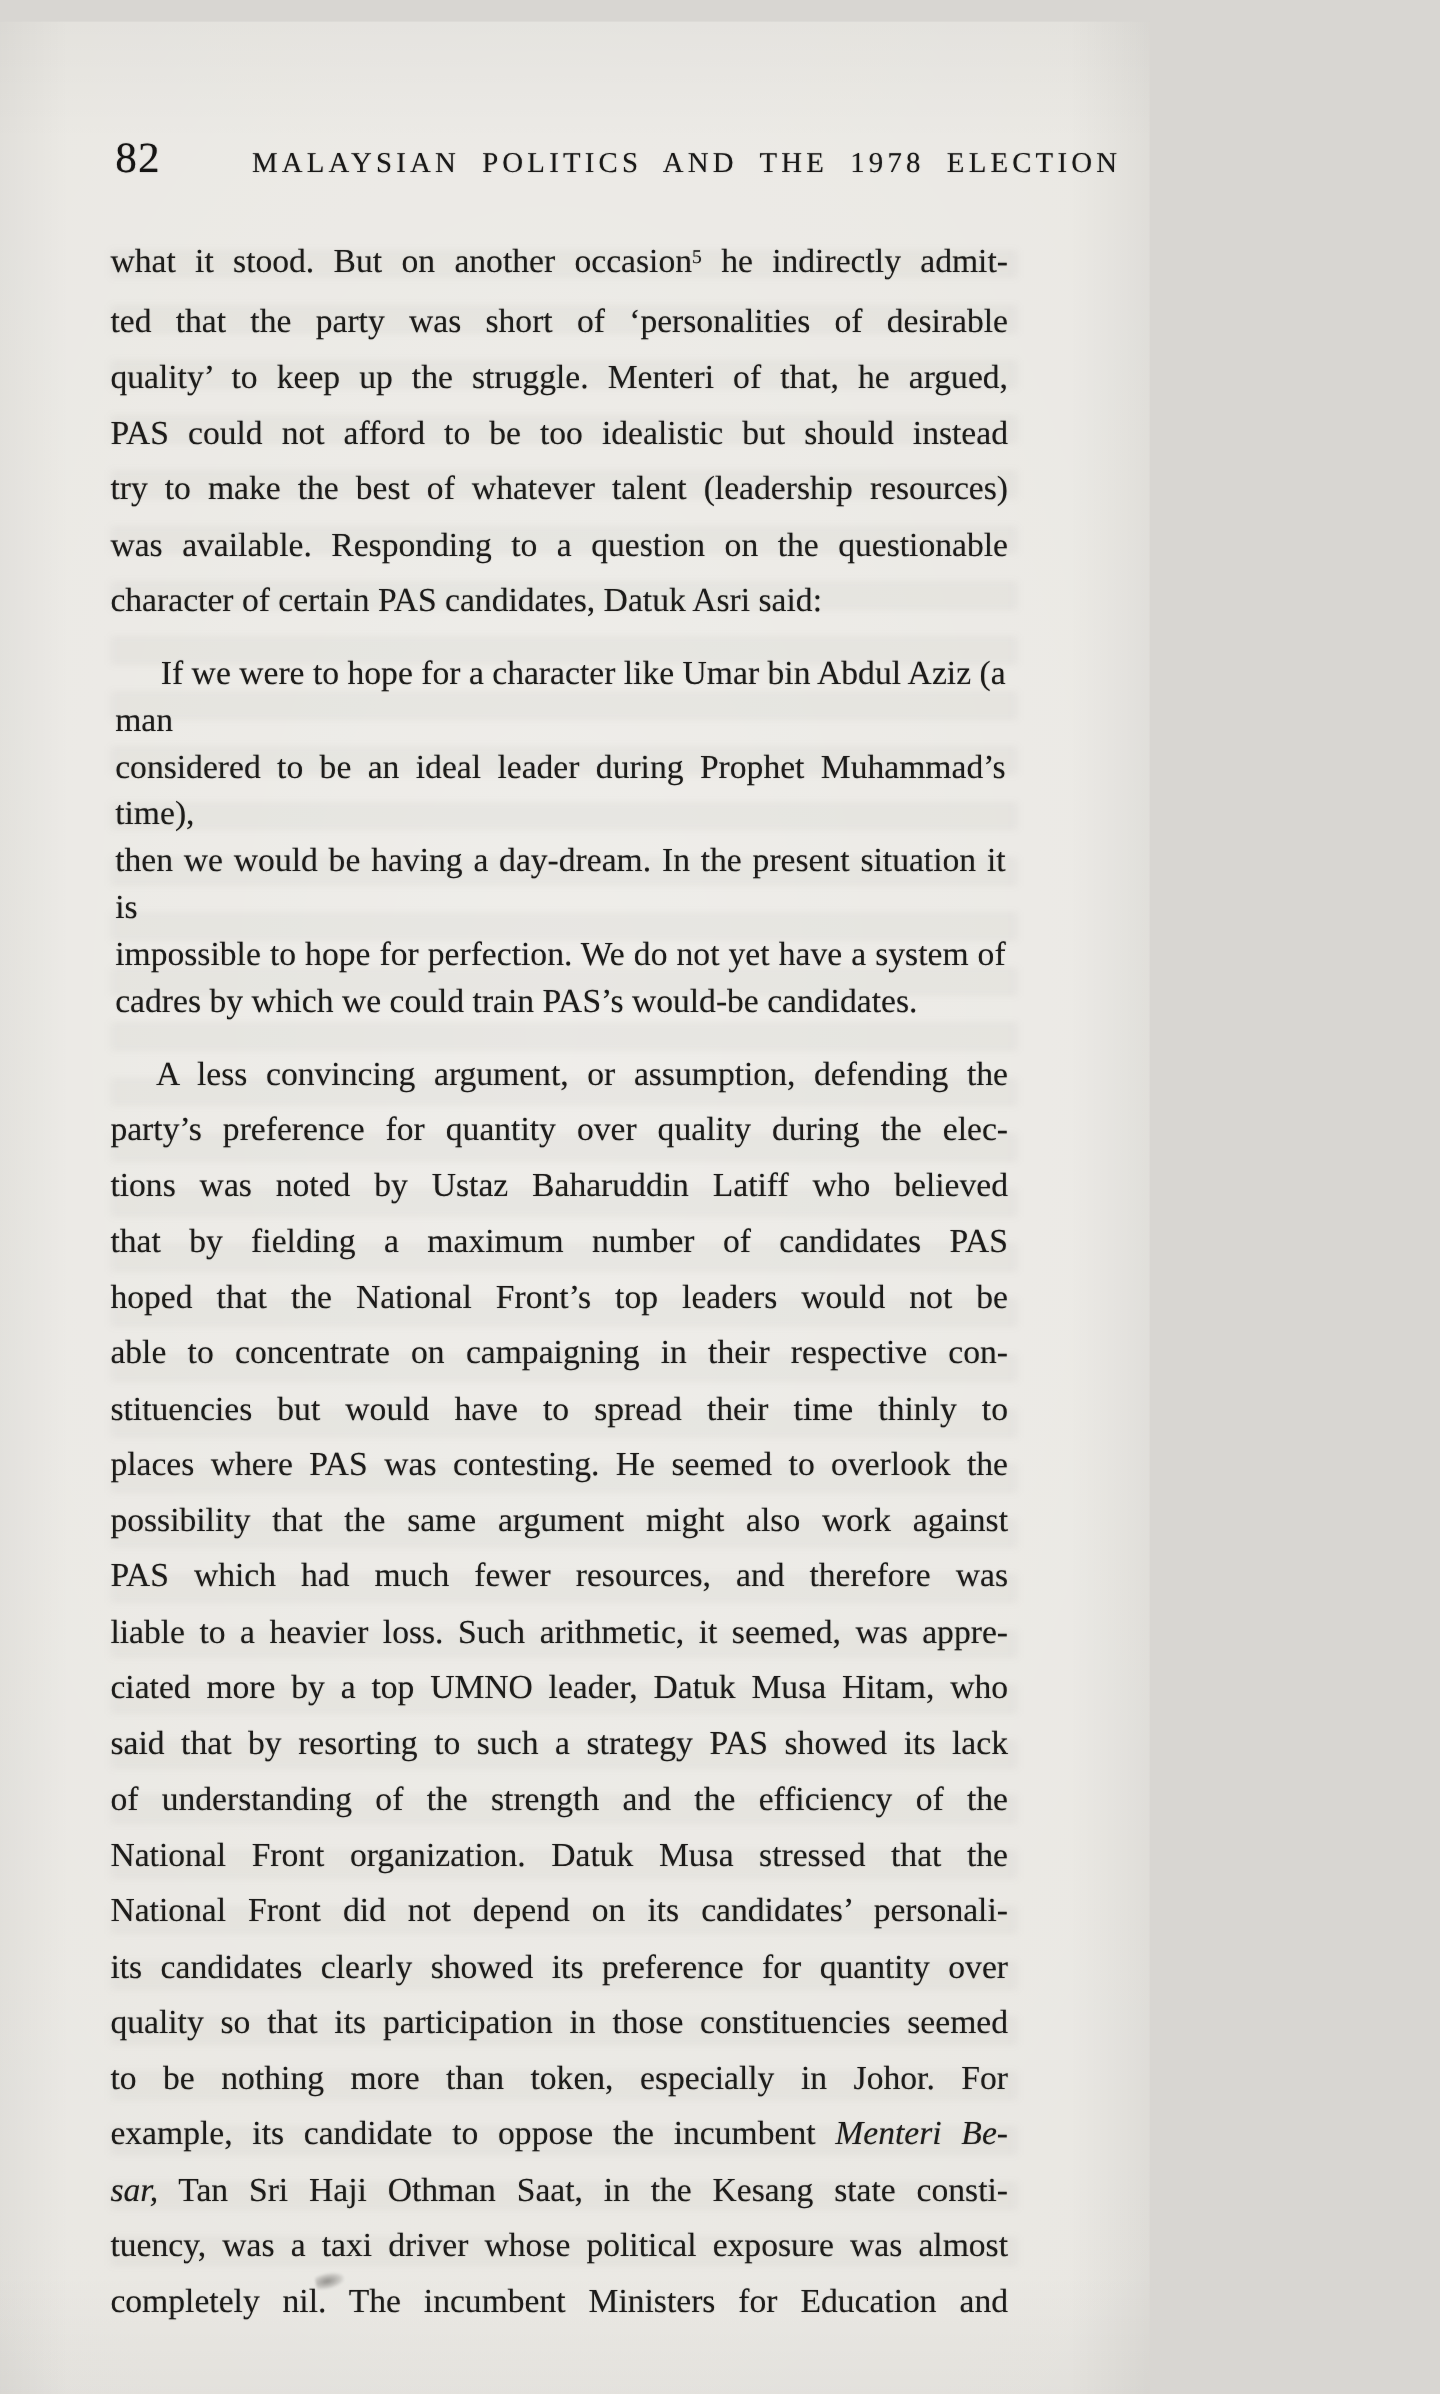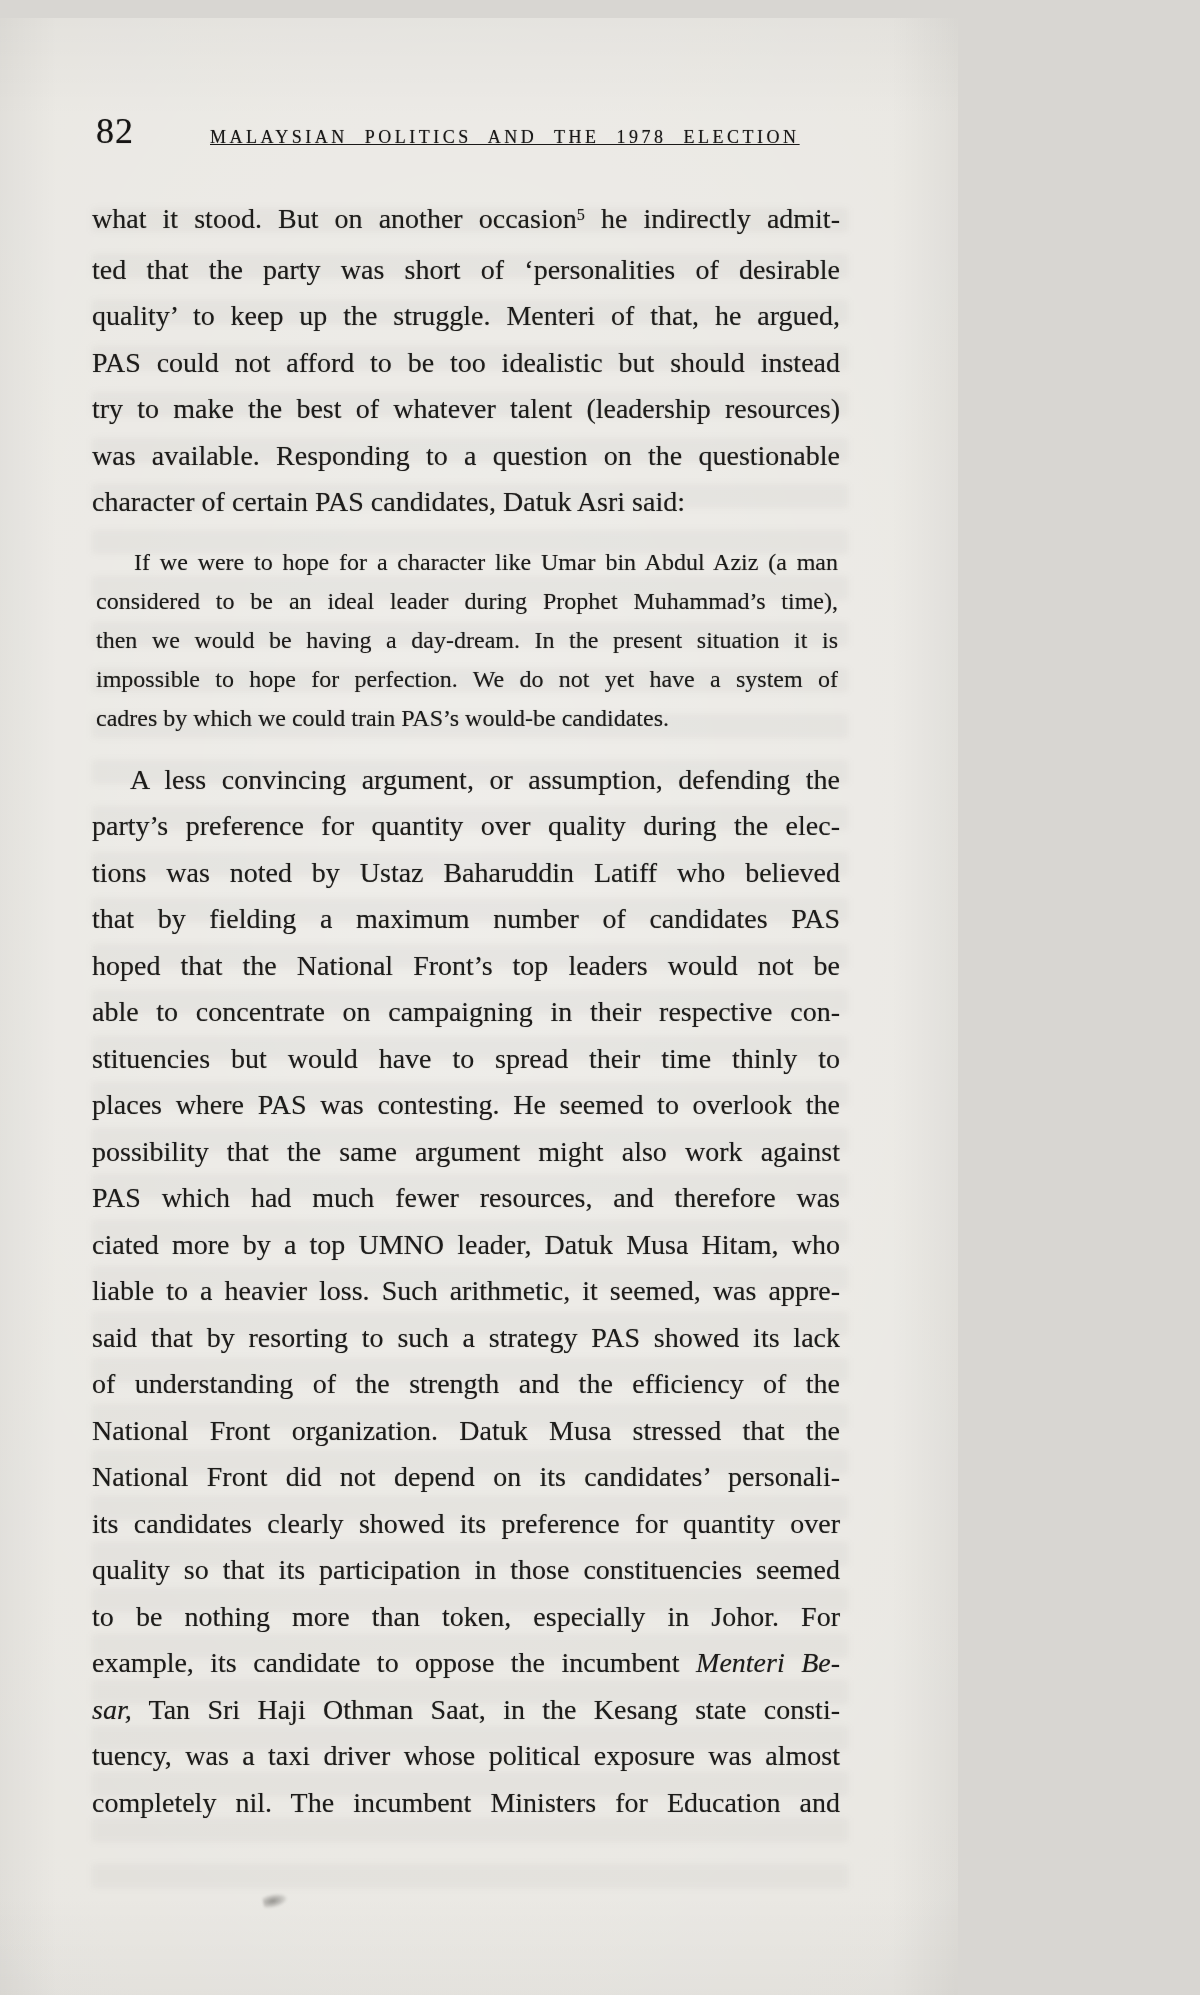--- a/index.html
+++ b/index.html
@@ -46,39 +46,38 @@
     padding: 92px 120px 0 96px;
   }
   .page-number {
     font-size: 36px;
     letter-spacing: 1px;
     color: #161514;
     text-shadow: 0 0 1px rgba(20,20,20,0.55);
   }
   .running-title {
     margin-left: 76px;
-    font-size: 18px;
+    font-size: 24px;
     letter-spacing: 3.5px;
     word-spacing: 9px;
     color: #1a1918;
     text-shadow: 0 0 1px rgba(20,20,20,0.5);
     white-space: nowrap;
-    text-decoration: underline;
   }
   .text-body {
     position: relative;
     margin: 44px 118px 0 92px;
     font-size: 28px;
     line-height: 46.5px;
     text-shadow: 0 0 1px rgba(25,24,22,0.45);
   }
   .block.para { margin: 0; }
   .block.quote {
     margin: 17px 2px 19px 4px;
-    font-size: 24px;
+    font-size: 28px;
     line-height: 39px;
   }
   .line {
     text-align: justify;
     text-align-last: justify;
   }
   .line.flush-left { text-align-last: left; }
   .line.indent { text-indent: 38px; }
   .sup {
     font-size: 58%;
@@ -132,22 +131,22 @@
         <div class="line indent"><span>A less convincing argument, or assumption, defending the</span></div>
         <div class="line"><span>party’s preference for quantity over quality during the elec-</span></div>
         <div class="line"><span>tions was noted by Ustaz Baharuddin Latiff who believed</span></div>
         <div class="line"><span>that by fielding a maximum number of candidates PAS</span></div>
         <div class="line"><span>hoped that the National Front’s top leaders would not be</span></div>
         <div class="line"><span>able to concentrate on campaigning in their respective con-</span></div>
         <div class="line"><span>stituencies but would have to spread their time thinly to</span></div>
         <div class="line"><span>places where PAS was contesting. He seemed to overlook the</span></div>
         <div class="line"><span>possibility that the same argument might also work against</span></div>
         <div class="line"><span>PAS which had much fewer resources, and therefore was</span></div>
+        <div class="line"><span>liable to a heavier loss. Such arithmetic, it seemed, was appre-</span></div>
         <div class="line"><span>ciated more by a top UMNO leader, Datuk Musa Hitam, who</span></div>
-        <div class="line"><span>liable to a heavier loss. Such arithmetic, it seemed, was appre-</span></div>
         <div class="line"><span>said that by resorting to such a strategy PAS showed its lack</span></div>
         <div class="line"><span>of understanding of the strength and the efficiency of the</span></div>
         <div class="line"><span>National Front organization. Datuk Musa stressed that the</span></div>
         <div class="line"><span>National Front did not depend on its candidates’ personali-</span></div>
       </div>
       <div class="block para">
         <div class="line"><span>its candidates clearly showed its preference for quantity over</span></div>
         <div class="line"><span>quality so that its participation in those constituencies seemed</span></div>
         <div class="line"><span>to be nothing more than token, especially in Johor. For</span></div>
         <div class="line"><span>example, its candidate to oppose the incumbent </span><span class="it">Menteri Be-</span></div>

